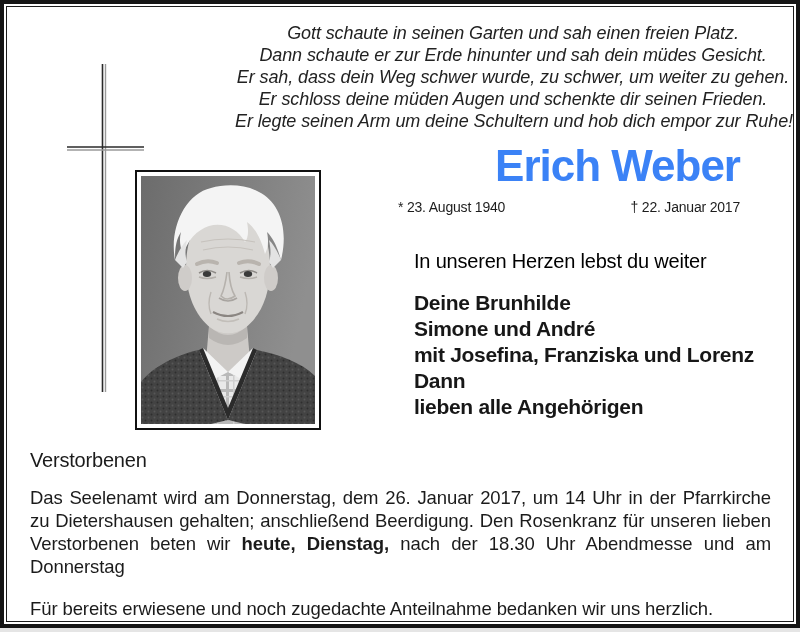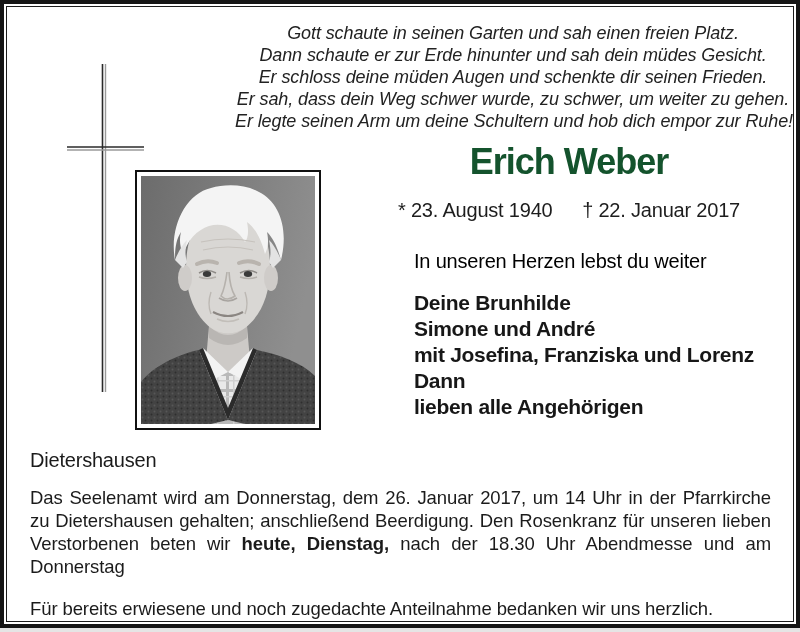--- a/index.html
+++ b/index.html
@@ -45,30 +45,30 @@
     width: 174px; height: 248px;
     border: 2px solid #111;
     padding: 4px;
     background: #fff;
   }
   .photo-frame svg { display: block; width: 174px; height: 248px; }
 
   
   .name {
     position: absolute; left: 398px; top: 141px; width: 342px;
-    text-align: center;
-    font-size: 36px; font-weight: bold;
+    text-align: right;
+    font-size: 44px; font-weight: bold;
     letter-spacing: -1px;
-    color: #14532d;
+    color: #3b82f6;
     white-space: nowrap;
   }
   .dates {
     position: absolute; left: 398px; top: 199px; width: 342px;
     display: flex; justify-content: space-between;
-    font-size: 20px; letter-spacing: -0.2px; color: #1d1d1d;
+    font-size: 14px; letter-spacing: -0.2px; color: #1d1d1d;
     white-space: nowrap;
   }
 
   
   .tribute {
     position: absolute; left: 414px; top: 250px;
     font-size: 20px; letter-spacing: -0.2px; color: #000000;
     white-space: nowrap;
   }
   .mourners {
@@ -101,22 +101,22 @@
 <body>
 
 <div id="page">
 
   <div class="frame-outer"></div>
   <div class="frame-inner"></div>
 
   <div class="poem">
       <div class="poem-line">Gott schaute in seinen Garten und sah einen freien Platz.</div>
       <div class="poem-line">Dann schaute er zur Erde hinunter und sah dein müdes Gesicht.</div>
+      <div class="poem-line">Er sah, dass dein Weg schwer wurde, zu schwer, um weiter zu gehen.</div>
       <div class="poem-line">Er schloss deine müden Augen und schenkte dir seinen Frieden.</div>
-      <div class="poem-line">Er sah, dass dein Weg schwer wurde, zu schwer, um weiter zu gehen.</div>
       <div class="poem-line">Er legte seinen Arm um deine Schultern und hob dich empor zur Ruhe!</div>
     </div>
 
   <div class="cross-wrap">
     <svg viewBox="0 0 110 345" width="110" height="345">
       <line x1="47.5" y1="6" x2="47.5" y2="334" stroke="#9a9a9a" stroke-width="1.4"></line>
       <line x1="44.5" y1="6" x2="44.5" y2="334" stroke="#2a2a2a" stroke-width="1.6"></line>
       <line x1="9" y1="92" x2="86" y2="92" stroke="#9a9a9a" stroke-width="1.4"></line>
       <line x1="9" y1="89" x2="86" y2="89" stroke="#2a2a2a" stroke-width="1.6"></line>
     </svg>
@@ -197,21 +197,21 @@
 
   <div class="tribute">In unseren Herzen lebst du weiter</div>
   <div class="mourners">
       <div class="mourner-line">Deine Brunhilde</div>
       <div class="mourner-line">Simone und André</div>
       <div class="mourner-line">mit Josefina, Franziska und Lorenz</div>
       <div class="mourner-line">Dann</div>
       <div class="mourner-line">lieben alle Angehörigen</div>
     </div>
 
-  <div class="location">Dietershausen</div>
+  <div class="location">Verstorbenen</div>
   <div class="funeral">
       <div class="par-line jst"><span>Das Seelenamt wird am Donnerstag, dem 26. Januar 2017, um 14 Uhr in der Pfarrkirche</span></div>
       <div class="par-line jst"><span>zu Dietershausen gehalten; anschließend Beerdigung. Den Rosenkranz für unseren lieben</span></div>
       <div class="par-line jst"><span>Verstorbenen beten wir </span><span class="b">heute, Dienstag,</span><span> nach der 18.30 Uhr Abendmesse und am Donnerstag</span></div>
     </div>
   <div class="thanks">Für bereits erwiesene und noch zugedachte Anteilnahme bedanken wir uns herzlich.</div>
 
 </div>
 
 </body></html>

